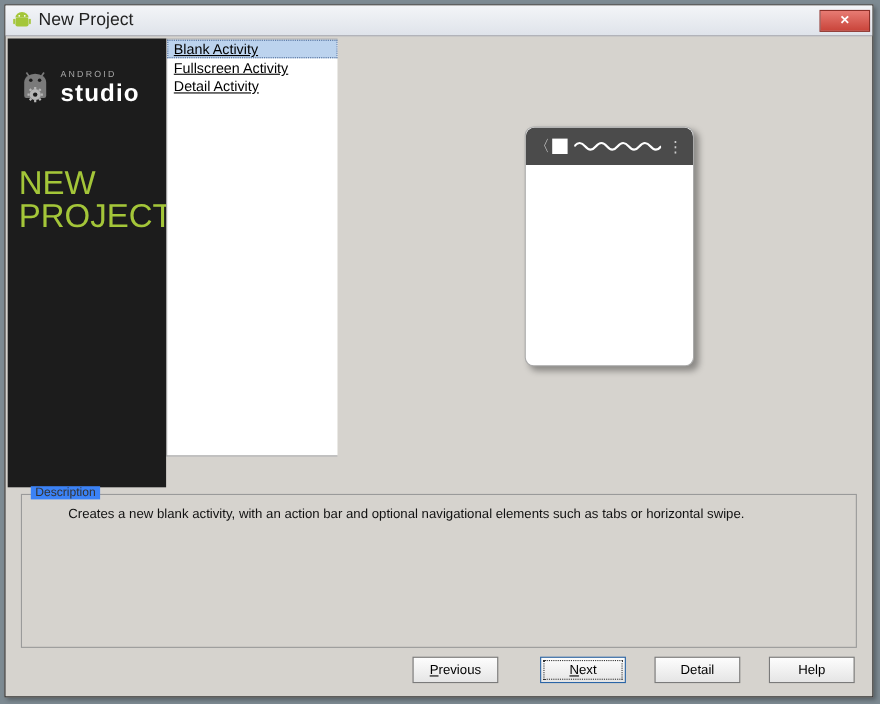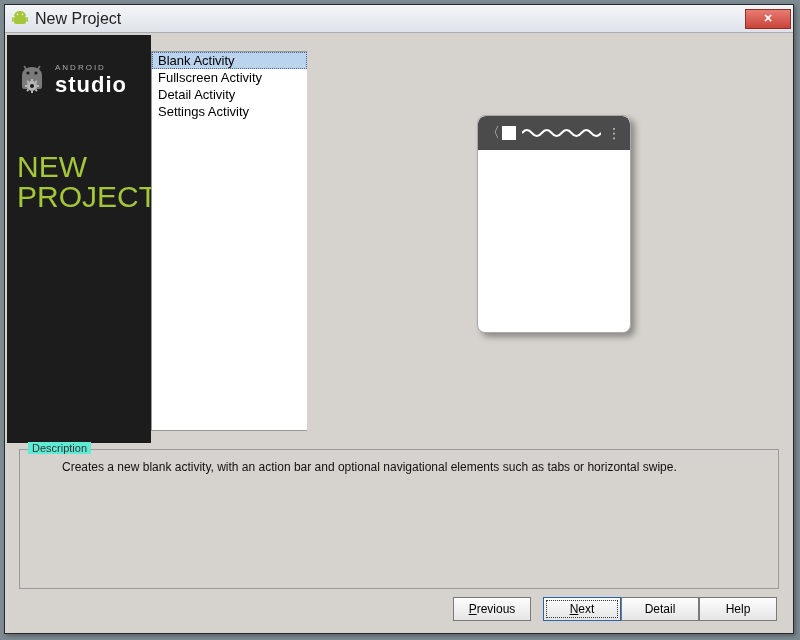--- a/index.html
+++ b/index.html
@@ -84,22 +84,23 @@
     font-family: Impact, "Arial Black", sans-serif;
   }
 
   
   .list-col {
     width: 156px;
     background:#fff;
     border:1px solid #999;
     border-right:none;
     overflow:auto;
-    margin-top:16px;
+    margin-top:0;
     height: 380px;
+    text-decoration: underline;
   }
   .list-item {
     padding: 1px 6px;
     font-size: 13px;
     color:#000;
     white-space:nowrap;
     cursor:default;
   }
   .list-item.selected {
     background:#bcd3ee;
@@ -140,29 +141,29 @@
   .desc-group {
     border:1px solid #9a9a9a;
     margin: 6px 12px 0 12px;
     padding: 10px 10px 6px 10px;
     position:relative;
     height: 140px;
     background:#d6d3ce;
   }
   .desc-group .legend {
     position:absolute; top:-8px; left:8px;
-    background:#5eead4;
+    background:#3b82f6;
     padding:0 4px;
     font-size:11px; color:#333;
   }
   .desc-text { font-size:12px; color:#111;margin-left:32px; }
 
   
   .btnbar {
-    display:flex; justify-content:flex-end; gap:0;
+    display:flex; justify-content:flex-end; gap:26px;
     padding: 8px 14px 10px 14px;
   }
   .btn {
     min-width: 78px; height: 24px;
     background: linear-gradient(#fdfdfd,#e5e5e5);
     border:1px solid #7a7a7a;
     font-size:12px;
     display:flex; align-items:center; justify-content:center;
     padding:0 10px;
     cursor:pointer;
@@ -239,21 +240,20 @@
         <div class="side-title">
           <div>NEW</div>
           <div>PROJECT</div>
         </div>
       </div>
 
       <div class="list-col" id="activity-list">
           <div class="list-item selected">Blank Activity</div>
           <div class="list-item">Fullscreen Activity</div>
           <div class="list-item">Detail Activity</div>
-          <div class="list-item">Settings Activity</div>
         </div>
 
       <div class="preview">
         <div class="phone">
           <div class="phone-hdr">
             <span class="back">〈</span>
             <span class="sq"></span>
             <svg width="80" height="12" viewBox="0 0 80 12">
               <path class="wavepath" d="M0 6 q5 -6 10 0 t10 0 t10 0 t10 0 t10 0 t10 0 t10 0 t10 0"></path>
             </svg>

